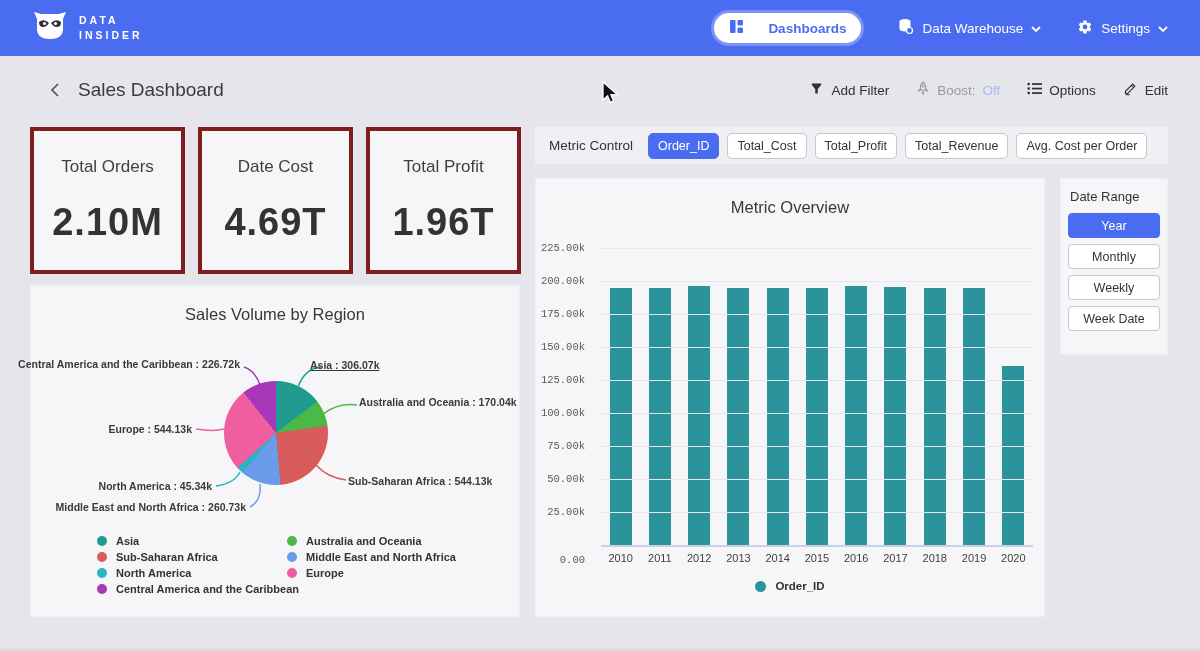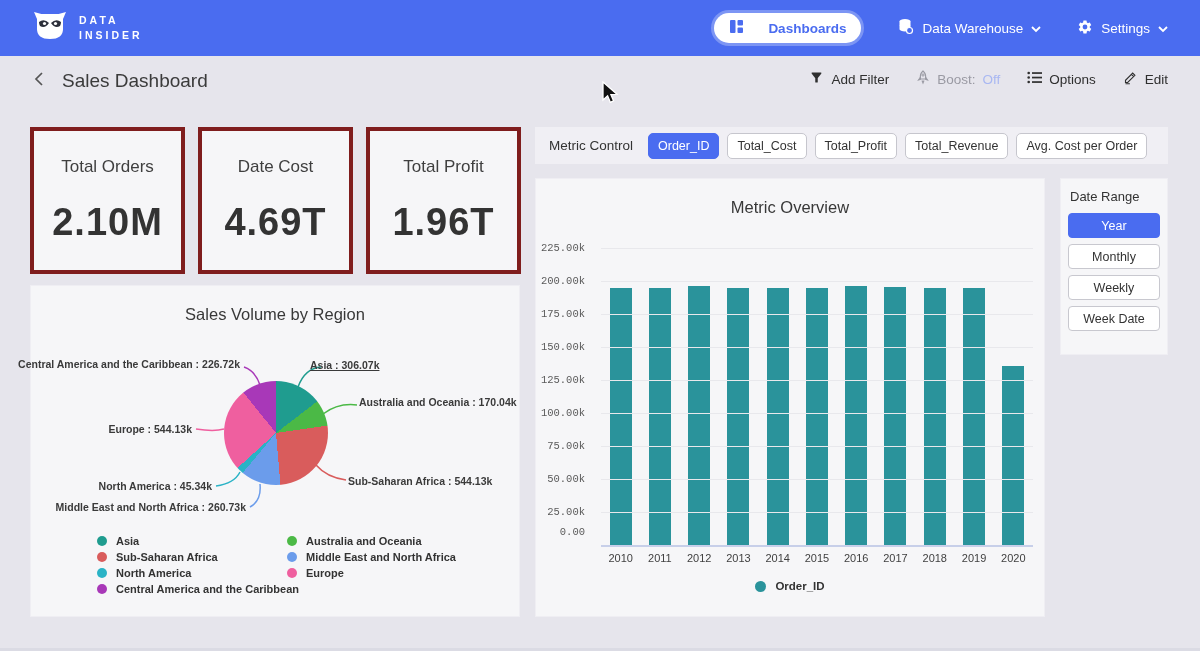--- a/index.html
+++ b/index.html
@@ -24,22 +24,22 @@
   .nav-pill {
     display:flex; align-items:center; gap:24px;
     background:#fff; color:#4a6cf0; font-size:13.5px; font-weight:bold;
     padding:6px 15px; border-radius:16px; border:none; cursor:pointer;
     box-shadow:0 0 0 3px rgba(255,255,255,0.28);
   }
   .nav-item { display:flex; align-items:center; gap:8px; color:#fff; font-size:13.5px; cursor:pointer; }
 
   
   .pagehead {
-    position:absolute; top:70px; left:0; right:0; height:40px;
-    display:flex; align-items:flex-start; padding:0 32px;
+    position:absolute; top:70px; left:16px; right:0; height:40px;
+    display:flex; align-items:center; padding:0 32px;
   }
   .back-btn { display:flex; align-items:center; cursor:pointer; }
   .page-title { font-size:19px; color:#3b3b3b; font-weight:500; margin-left:16px; }
   .head-actions { margin-left:auto; display:flex; align-items:center; gap:27px; }
   .head-action { display:flex; align-items:center; gap:7px; font-size:13.5px; font-weight:500; color:#2f2f2f; cursor:pointer; }
   .head-action.dim { color:#9a9aa3; cursor:default; }
   .boost-off { color:#a9b8f2; }
 
   
   .kpi-card {
@@ -320,21 +320,21 @@
   <div class="yticks">
       <div class="ytick" style="top: -6px;">225.00k</div>
       <div class="ytick" style="top: 27px;">200.00k</div>
       <div class="ytick" style="top: 60px;">175.00k</div>
       <div class="ytick" style="top: 93px;">150.00k</div>
       <div class="ytick" style="top: 126px;">125.00k</div>
       <div class="ytick" style="top: 159px;">100.00k</div>
       <div class="ytick" style="top: 192px;">75.00k</div>
       <div class="ytick" style="top: 225px;">50.00k</div>
       <div class="ytick" style="top: 258px;">25.00k</div>
-      <div class="ytick" style="top: 278px; padding-left: 30px;">0.00</div>
+      <div class="ytick" style="top: 306px; padding-left: 30px;">0.00</div>
     </div>
   <div class="plot">
     <div class="bars">
         <div class="bar-cell">
           <div class="bar" style="background: rgb(42, 147, 155); height: 257px;"></div>
         </div>
         <div class="bar-cell">
           <div class="bar" style="background: rgb(42, 147, 155); height: 257px;"></div>
         </div>
         <div class="bar-cell">

